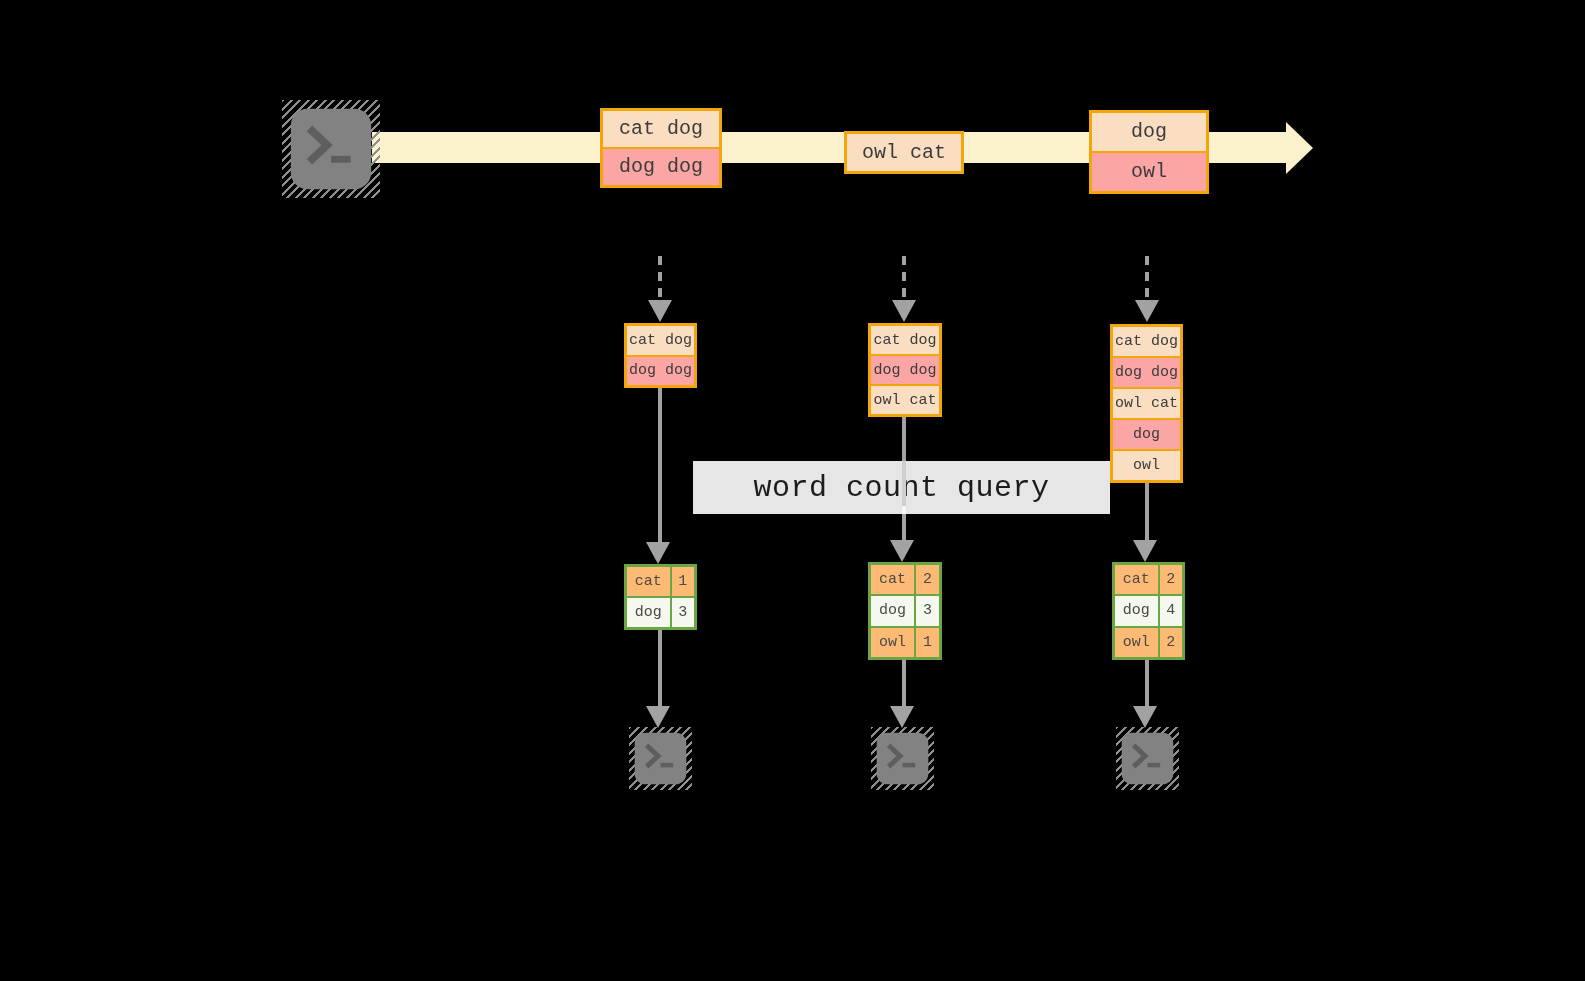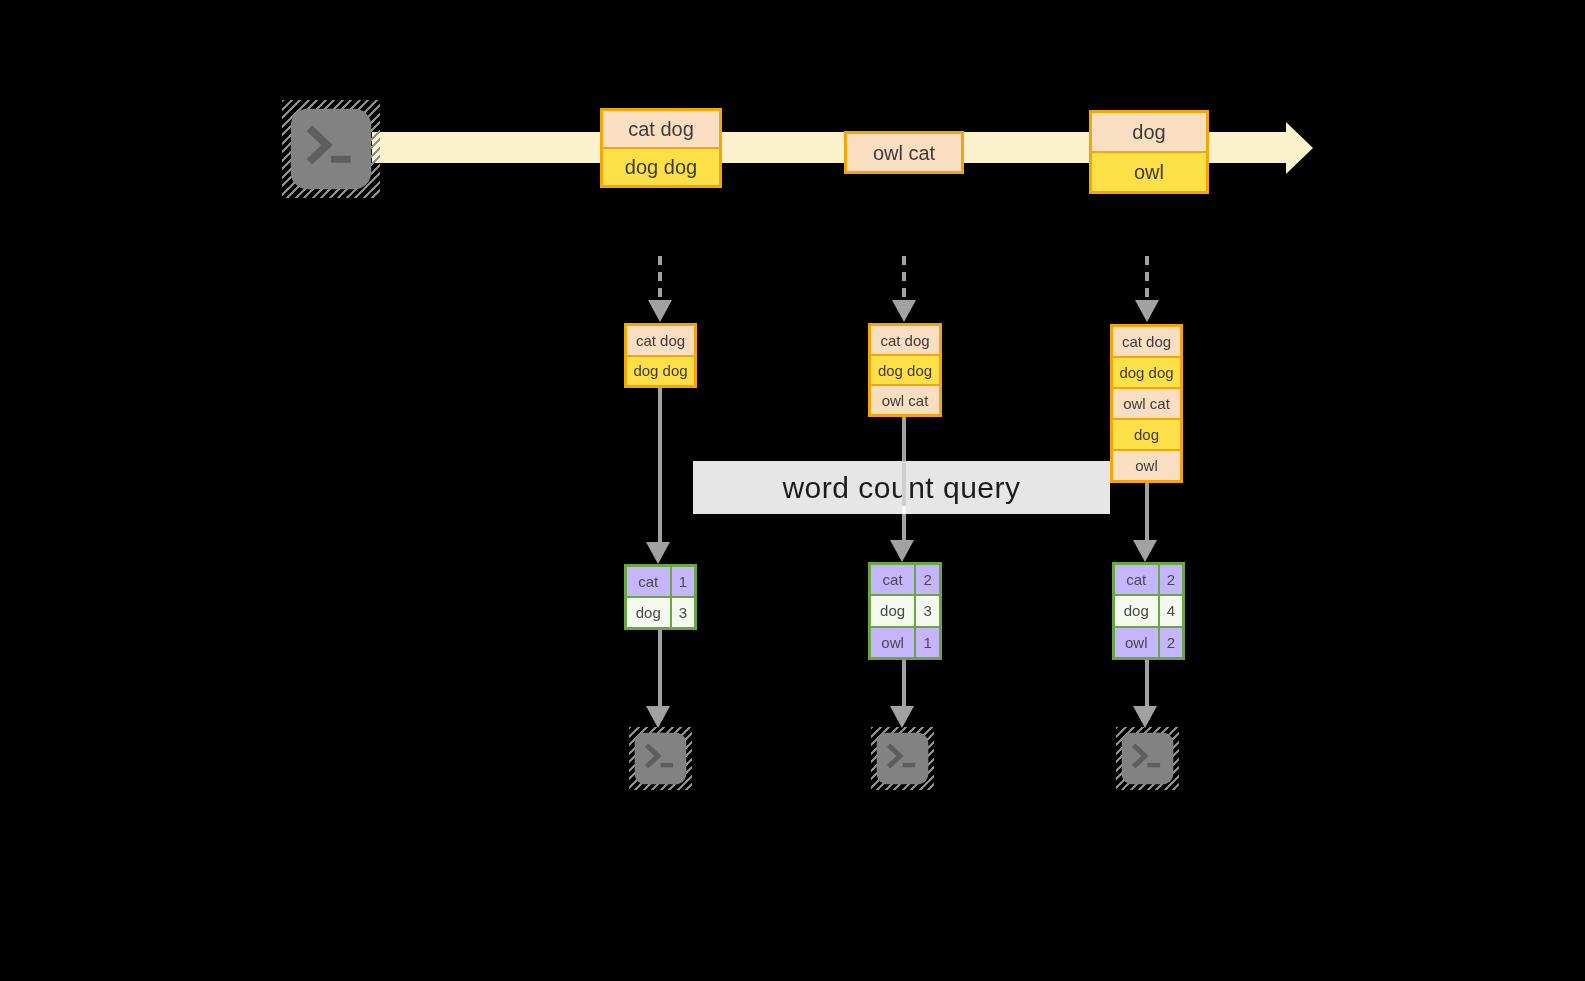--- a/index.html
+++ b/index.html
@@ -1,20 +1,20 @@
 <!DOCTYPE html>
 <html><head>
 <meta charset="utf-8">
 <style>
   html,body{margin:0;padding:0;background:#000;}
   .canvas{
     position:relative;
     width:1585px;height:981px;
     background:#000;
-    font-family:Liberation Sans, sans-serif;
+    font-family:Liberation Mono, monospace;
     overflow:hidden;
     text-align:center;
   }
   
   .term{
     position:absolute;
     background:repeating-linear-gradient(135deg,#8f8f8f 0 2px,transparent 2px 6px);
     z-index:5;
   }
   .term svg{position:absolute;inset:0;width:100%;height:100%;}
@@ -33,36 +33,36 @@
     display:flex;flex-direction:column;
     gap:2px;padding:3px;z-index:6;
   }
   .obox .cell{
     flex:1;display:flex;align-items:center;justify-content:center;
     color:#3c3c3c;line-height:1;
   }
   .fs20 .cell{font-size:20px;}
   .fs15 .cell{font-size:15px;}
   .fillA{background:#FADEC2;}
-  .fillB{background:#fde047;}
+  .fillB{background:#fca5a5;}
   
   .gtable{
     position:absolute;box-sizing:border-box;
     background:#6CA644;
     display:flex;flex-direction:column;
     gap:2px;padding:3px;z-index:6;
   }
   .gtable .grow{flex:1;display:flex;gap:2px;}
   .gtable .gcell{
     display:flex;align-items:center;justify-content:center;
     font-size:15px;color:#4a4a4a;line-height:1;
   }
   .gword{flex:1.9;}
   .gcount{flex:1;}
-  .gA{background:#c4b5fd;}
+  .gA{background:#fdba74;}
   .gB{background:#F4F8EF;}
   
   .vline{position:absolute;width:4px;background:#A2A2A2;z-index:2;}
   .vline.lite{background:#cfcfcf;z-index:4;}
   .vdash{
     position:absolute;width:4px;z-index:2;
     background:repeating-linear-gradient(180deg,#A2A2A2 0 9px,transparent 9px 16px);
   }
   .tri-down{
     position:absolute;width:0;height:0;z-index:2;

